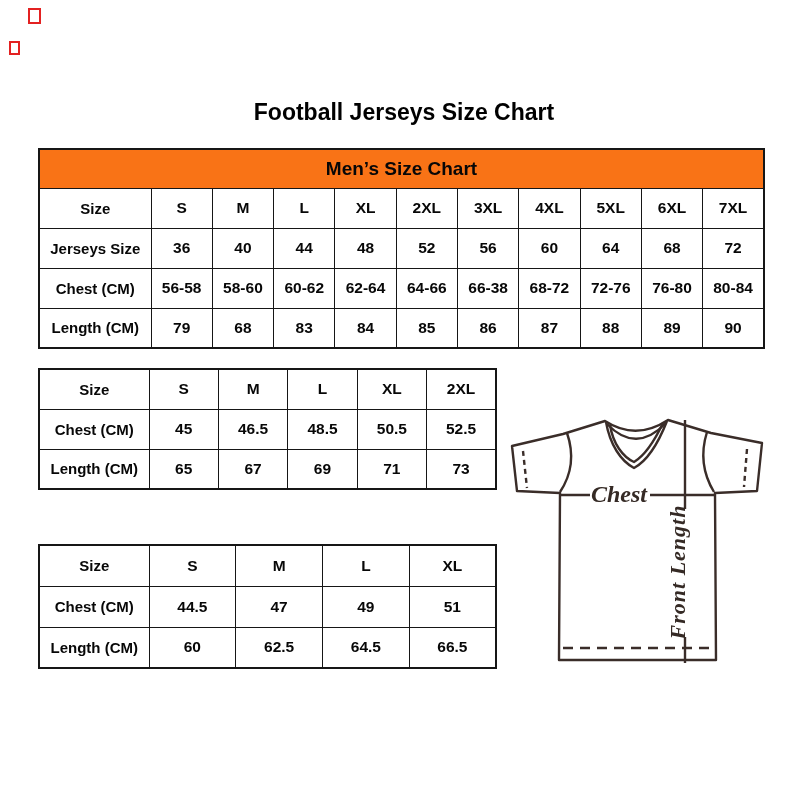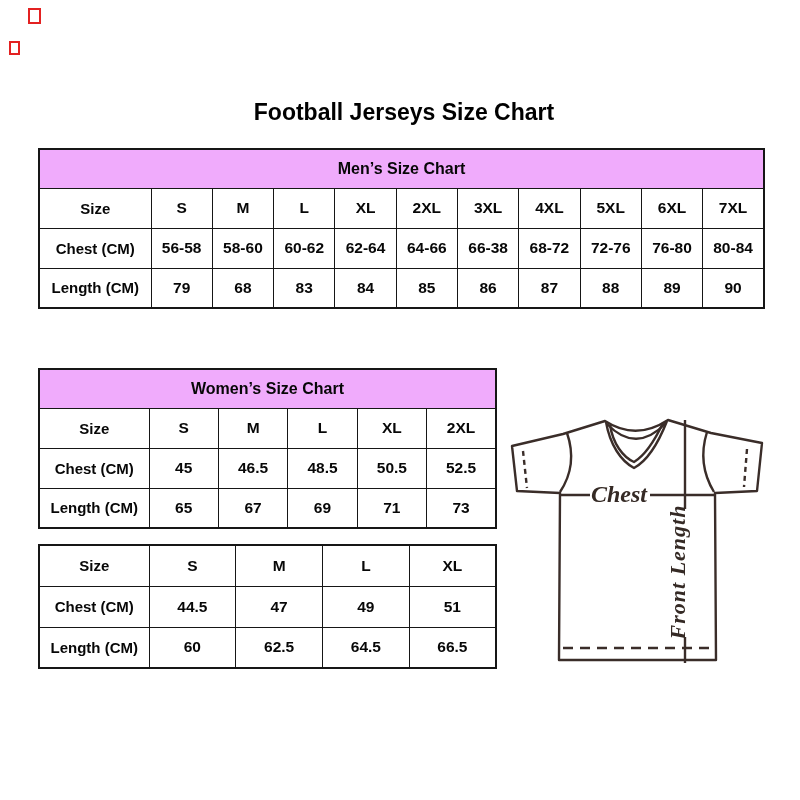--- a/index.html
+++ b/index.html
@@ -29,22 +29,22 @@
   .sizechart th, .sizechart td {
     border: 1.5px solid #161616;
     text-align: center;
     vertical-align: middle;
     padding: 0;
     color: #070707;
   }
   .sizechart tr { height: 40px; }
   .sizechart tr.tbl-head { height: 39px; }
   .sizechart tr.tbl-head th {
-    background: #f0abfc;
-    font-size: 16px;
+    background: #f97316;
+    font-size: 19px;
     font-weight: bold;
   }
   .sizechart th.rowlab { font-size: 15px; font-weight: bold; text-align: center; }
   .sizechart td { font-size: 15.5px; font-weight: bold; }
   #mens   { left: 38px; top: 148px; width: 727px; }
   #womens { left: 38px; top: 368px; width: 459px; }
   #youth  { left: 38px; top: 544px; width: 459px; }
   #youth tr { height: 41px; }
   #jersey { position: absolute; left: 503px; top: 400px; }
   .jersey-line { stroke: #3a2d29; fill: none; stroke-width: 2.4; stroke-linejoin: round; stroke-linecap: butt; }
@@ -91,20 +91,33 @@
         <td>L</td>
         <td>XL</td>
         <td>2XL</td>
         <td>3XL</td>
         <td>4XL</td>
         <td>5XL</td>
         <td>6XL</td>
         <td>7XL</td>
       </tr>
       <tr>
+        <th class="rowlab">Jerseys Size</th>
+        <td>36</td>
+        <td>40</td>
+        <td>44</td>
+        <td>48</td>
+        <td>52</td>
+        <td>56</td>
+        <td>60</td>
+        <td>64</td>
+        <td>68</td>
+        <td>72</td>
+      </tr>
+      <tr>
         <th class="rowlab">Chest (CM)</th>
         <td>56-58</td>
         <td>58-60</td>
         <td>60-62</td>
         <td>62-64</td>
         <td>64-66</td>
         <td>66-38</td>
         <td>68-72</td>
         <td>72-76</td>
         <td>76-80</td>
@@ -129,23 +142,20 @@
 <table class="sizechart" id="womens">
     <colgroup>
       <col style="width: 110px;">
       <col>
       <col>
       <col>
       <col>
       <col>
     </colgroup>
     <tbody>
-      <tr class="tbl-head">
-        <th colspan="6">Women’s Size Chart</th>
-      </tr>
       <tr>
         <th class="rowlab">Size</th>
         <td>S</td>
         <td>M</td>
         <td>L</td>
         <td>XL</td>
         <td>2XL</td>
       </tr>
       <tr>
         <th class="rowlab">Chest (CM)</th>

